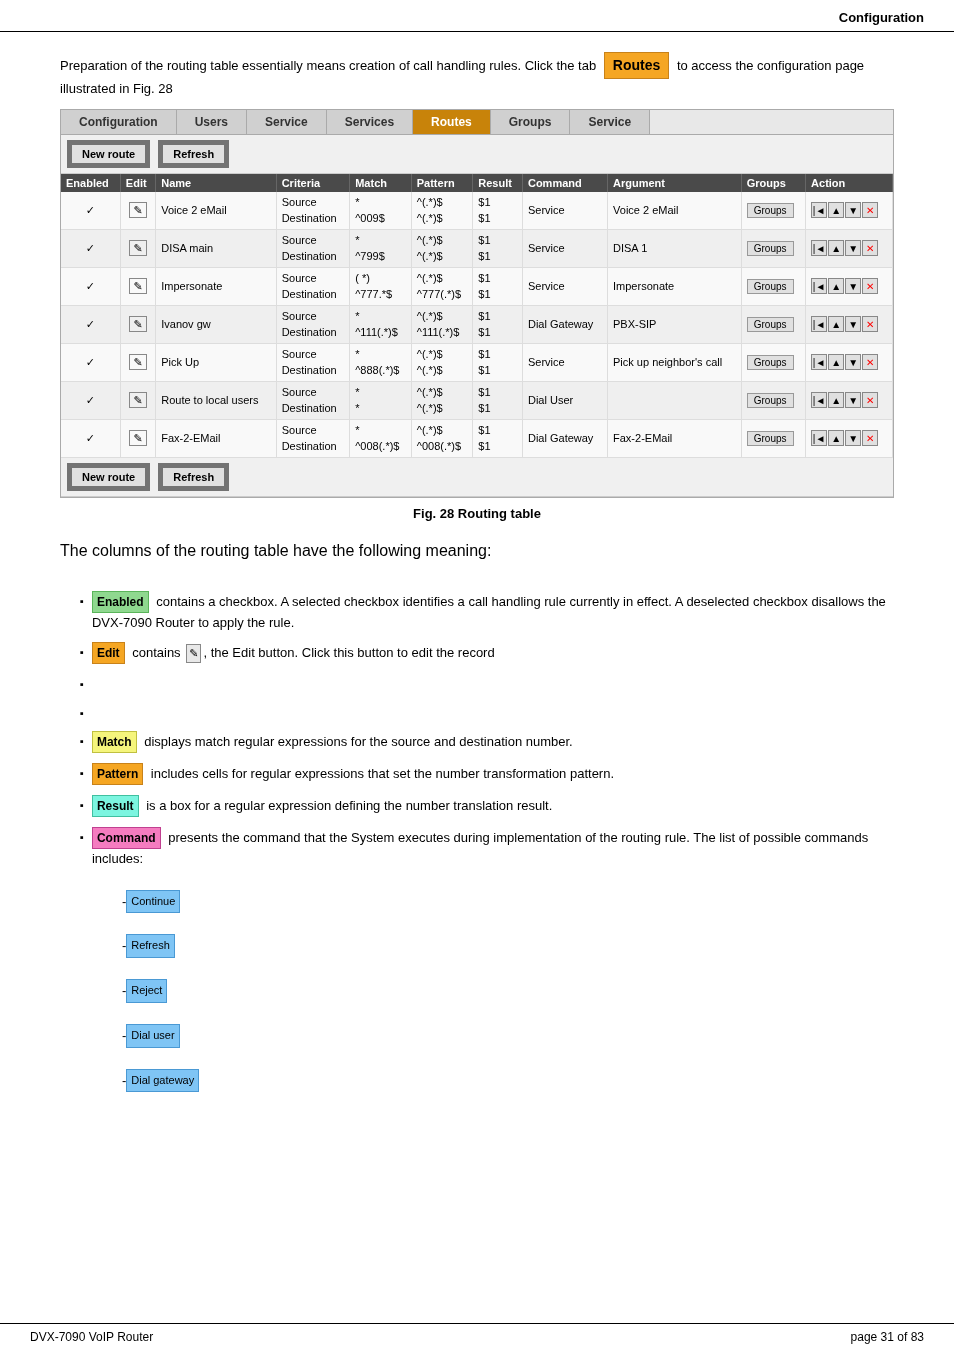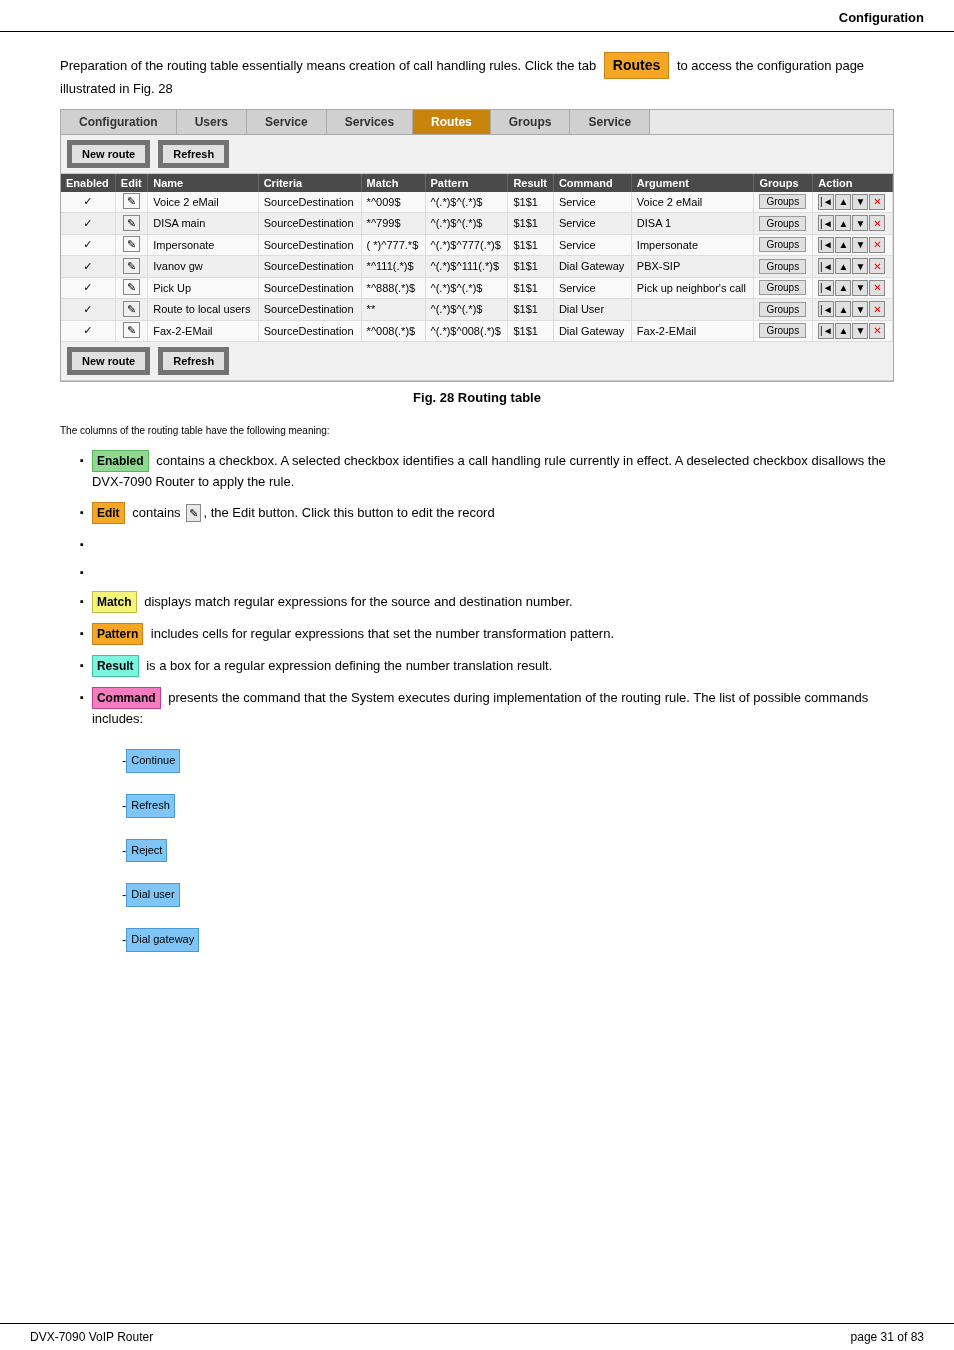--- a/index.html
+++ b/index.html
@@ -96,20 +96,21 @@
     .routing-table tbody tr:nth-child(even) {
       background: #efefef;
     }
     .routing-table td {
       padding: 2px 5px;
       border-right: 1px solid #ddd;
       vertical-align: middle;
     }
     .td-double {
       display: flex;
+      flex-direction: column;
     }
     .td-double span {
       display: block;
       line-height: 1.5;
     }
     .groups-btn {
       background: #e0e0e0;
       border: 1px solid #999;
       padding: 1px 6px;
       font-size: 10px;
@@ -131,22 +132,22 @@
       align-items: center;
       justify-content: center;
     }
     .fig-caption {
       text-align: center;
       font-weight: bold;
       font-size: 13px;
       margin: 8px 0 18px 0;
     }
     .description-text {
-      font-size: 10px;
-      margin-bottom: 12px;
+      font-size: 16px;
+      margin-bottom: 28px;
       line-height: 1.5;
     }
     .bullet-list {
       list-style: none;
       padding-left: 20px;
     }
     .bullet-list li {
       display: flex;
       align-items: flex-start;
       margin-bottom: 10px;

